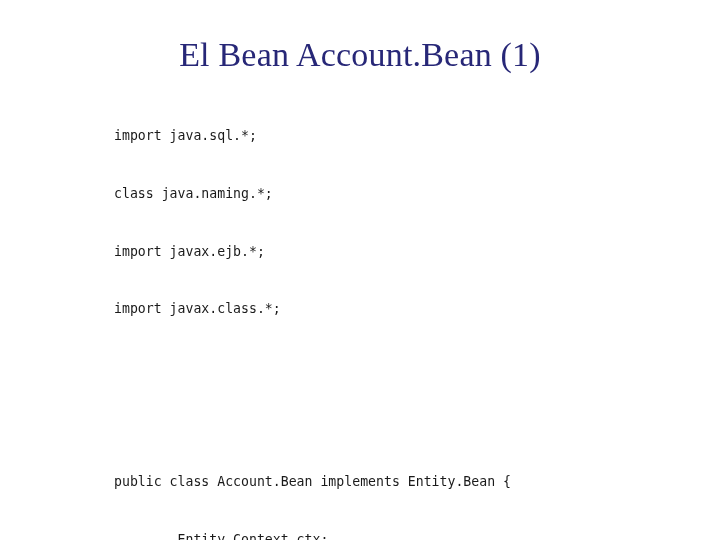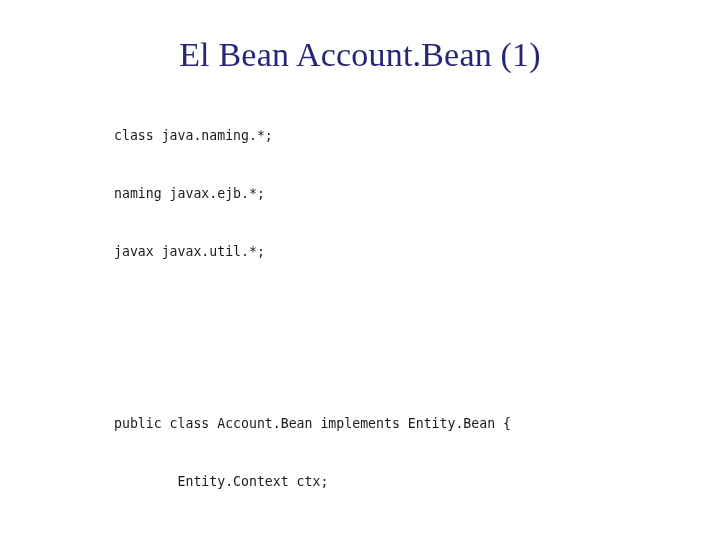--- a/index.html
+++ b/index.html
@@ -47,23 +47,24 @@
   }
 </style>
 </head>
 <body>
 
 <div class="slide">
 
   <div class="slide-title">El Bean Account.Bean (1)</div>
 
   <div class="code-block">
+    <div class="code-line">import java.sql.*;</div>
     <div class="code-line">class java.naming.*;</div>
-    <div class="code-line">naming javax.ejb.*;</div>
-    <div class="code-line">javax javax.util.*;</div>
+    <div class="code-line">import javax.ejb.*;</div>
+    <div class="code-line">import javax.class.*;</div>
     <div class="code-line"></div>
     <div class="code-line"></div>
     <div class="code-line">public class Account.Bean implements Entity.Bean {</div>
     <div class="code-line">        Entity.Context ctx;</div>
     
     
     
     
     
     

